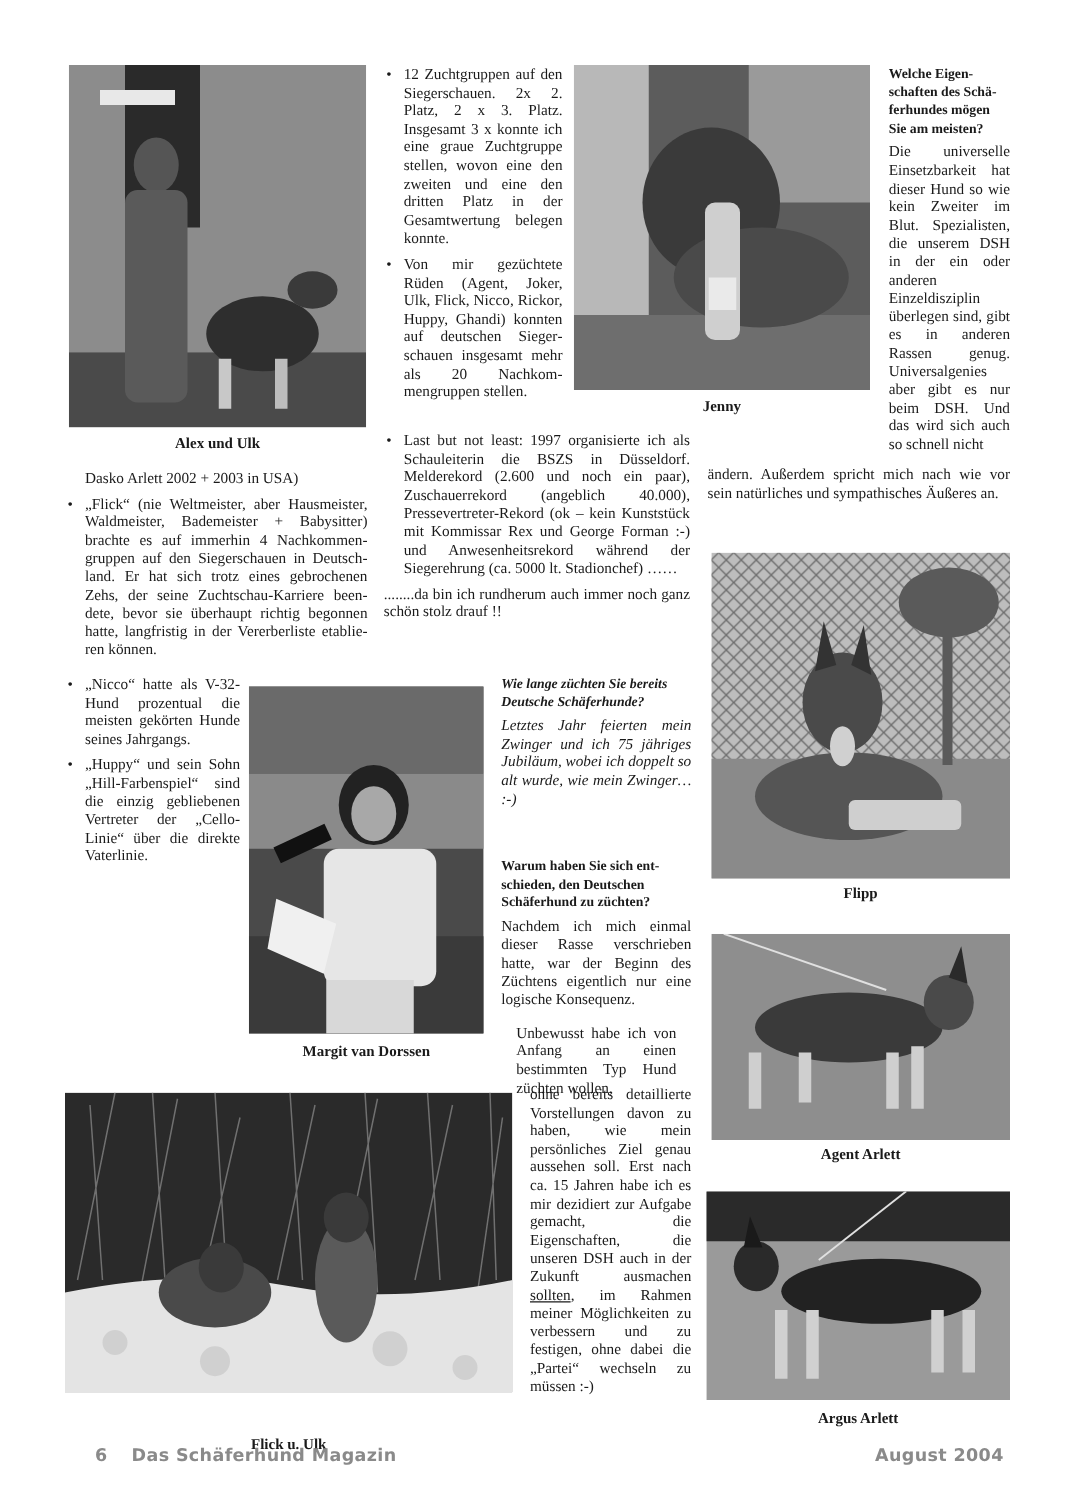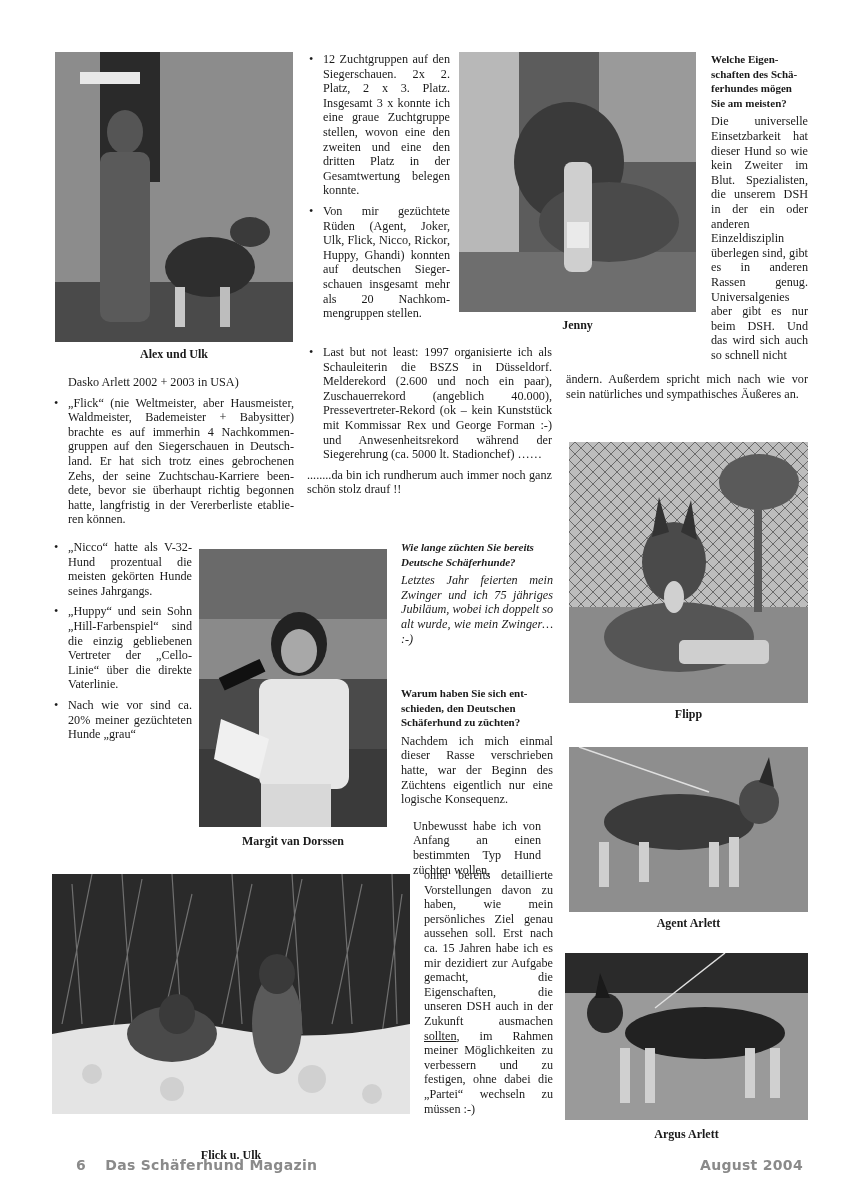--- a/index.html
+++ b/index.html
@@ -147,21 +147,20 @@
   <p style="padding-left:16px;">Dasko Arlett 2002 + 2003 in USA)</p>
   <ul class="bl">
     <li>„Flick“ (nie Weltmeister, aber Hausmeister, Waldmeister, Bademeister + Babysitter) brachte es auf immerhin 4 Nachkommen­gruppen auf den Siegerschauen in Deutsch­land. Er hat sich trotz eines gebrochenen Zehs, der seine Zuchtschau-Karriere been­dete, bevor sie überhaupt richtig begonnen hatte, langfristig in der Vererberliste etablie­ren können.</li>
   </ul>
 </div>
 
 <div class="txt abs" style="left:52px;top:540px;width:140px;">
   <ul class="bl">
     <li>„Nicco“ hatte als V-32-Hund prozentual die meisten gekörten Hunde seines Jahr­gangs.</li>
     <li>„Huppy“ und sein Sohn „Hill-Farben­spiel“ sind die einzig gebliebenen Vertreter der „Cello-Linie“ über die direkte Vaterlinie.</li>
-    <li>Nach wie vor sind ca. 20% meiner gezüchte­ten Hunde „grau“</li>
   </ul>
 </div>
 
 <div class="txt abs" style="left:307px;top:52px;width:143px;">
   <ul class="bl">
     <li>12 Zuchtgruppen auf den Siegerschauen. 2x 2. Platz, 2 x 3. Platz. Insgesamt 3 x konnte ich eine graue Zucht­gruppe stellen, wovon eine den zweiten und eine den dritten Platz in der Gesamtwertung belegen konnte.</li>
     <li>Von mir gezüchtete Rüden (Agent, Joker, Ulk, Flick, Nicco, Rickor, Huppy, Ghandi) konnten auf deutschen Sieger­schauen insgesamt mehr als 20 Nachkom­mengruppen stellen.</li>
   </ul>
 </div>
 

